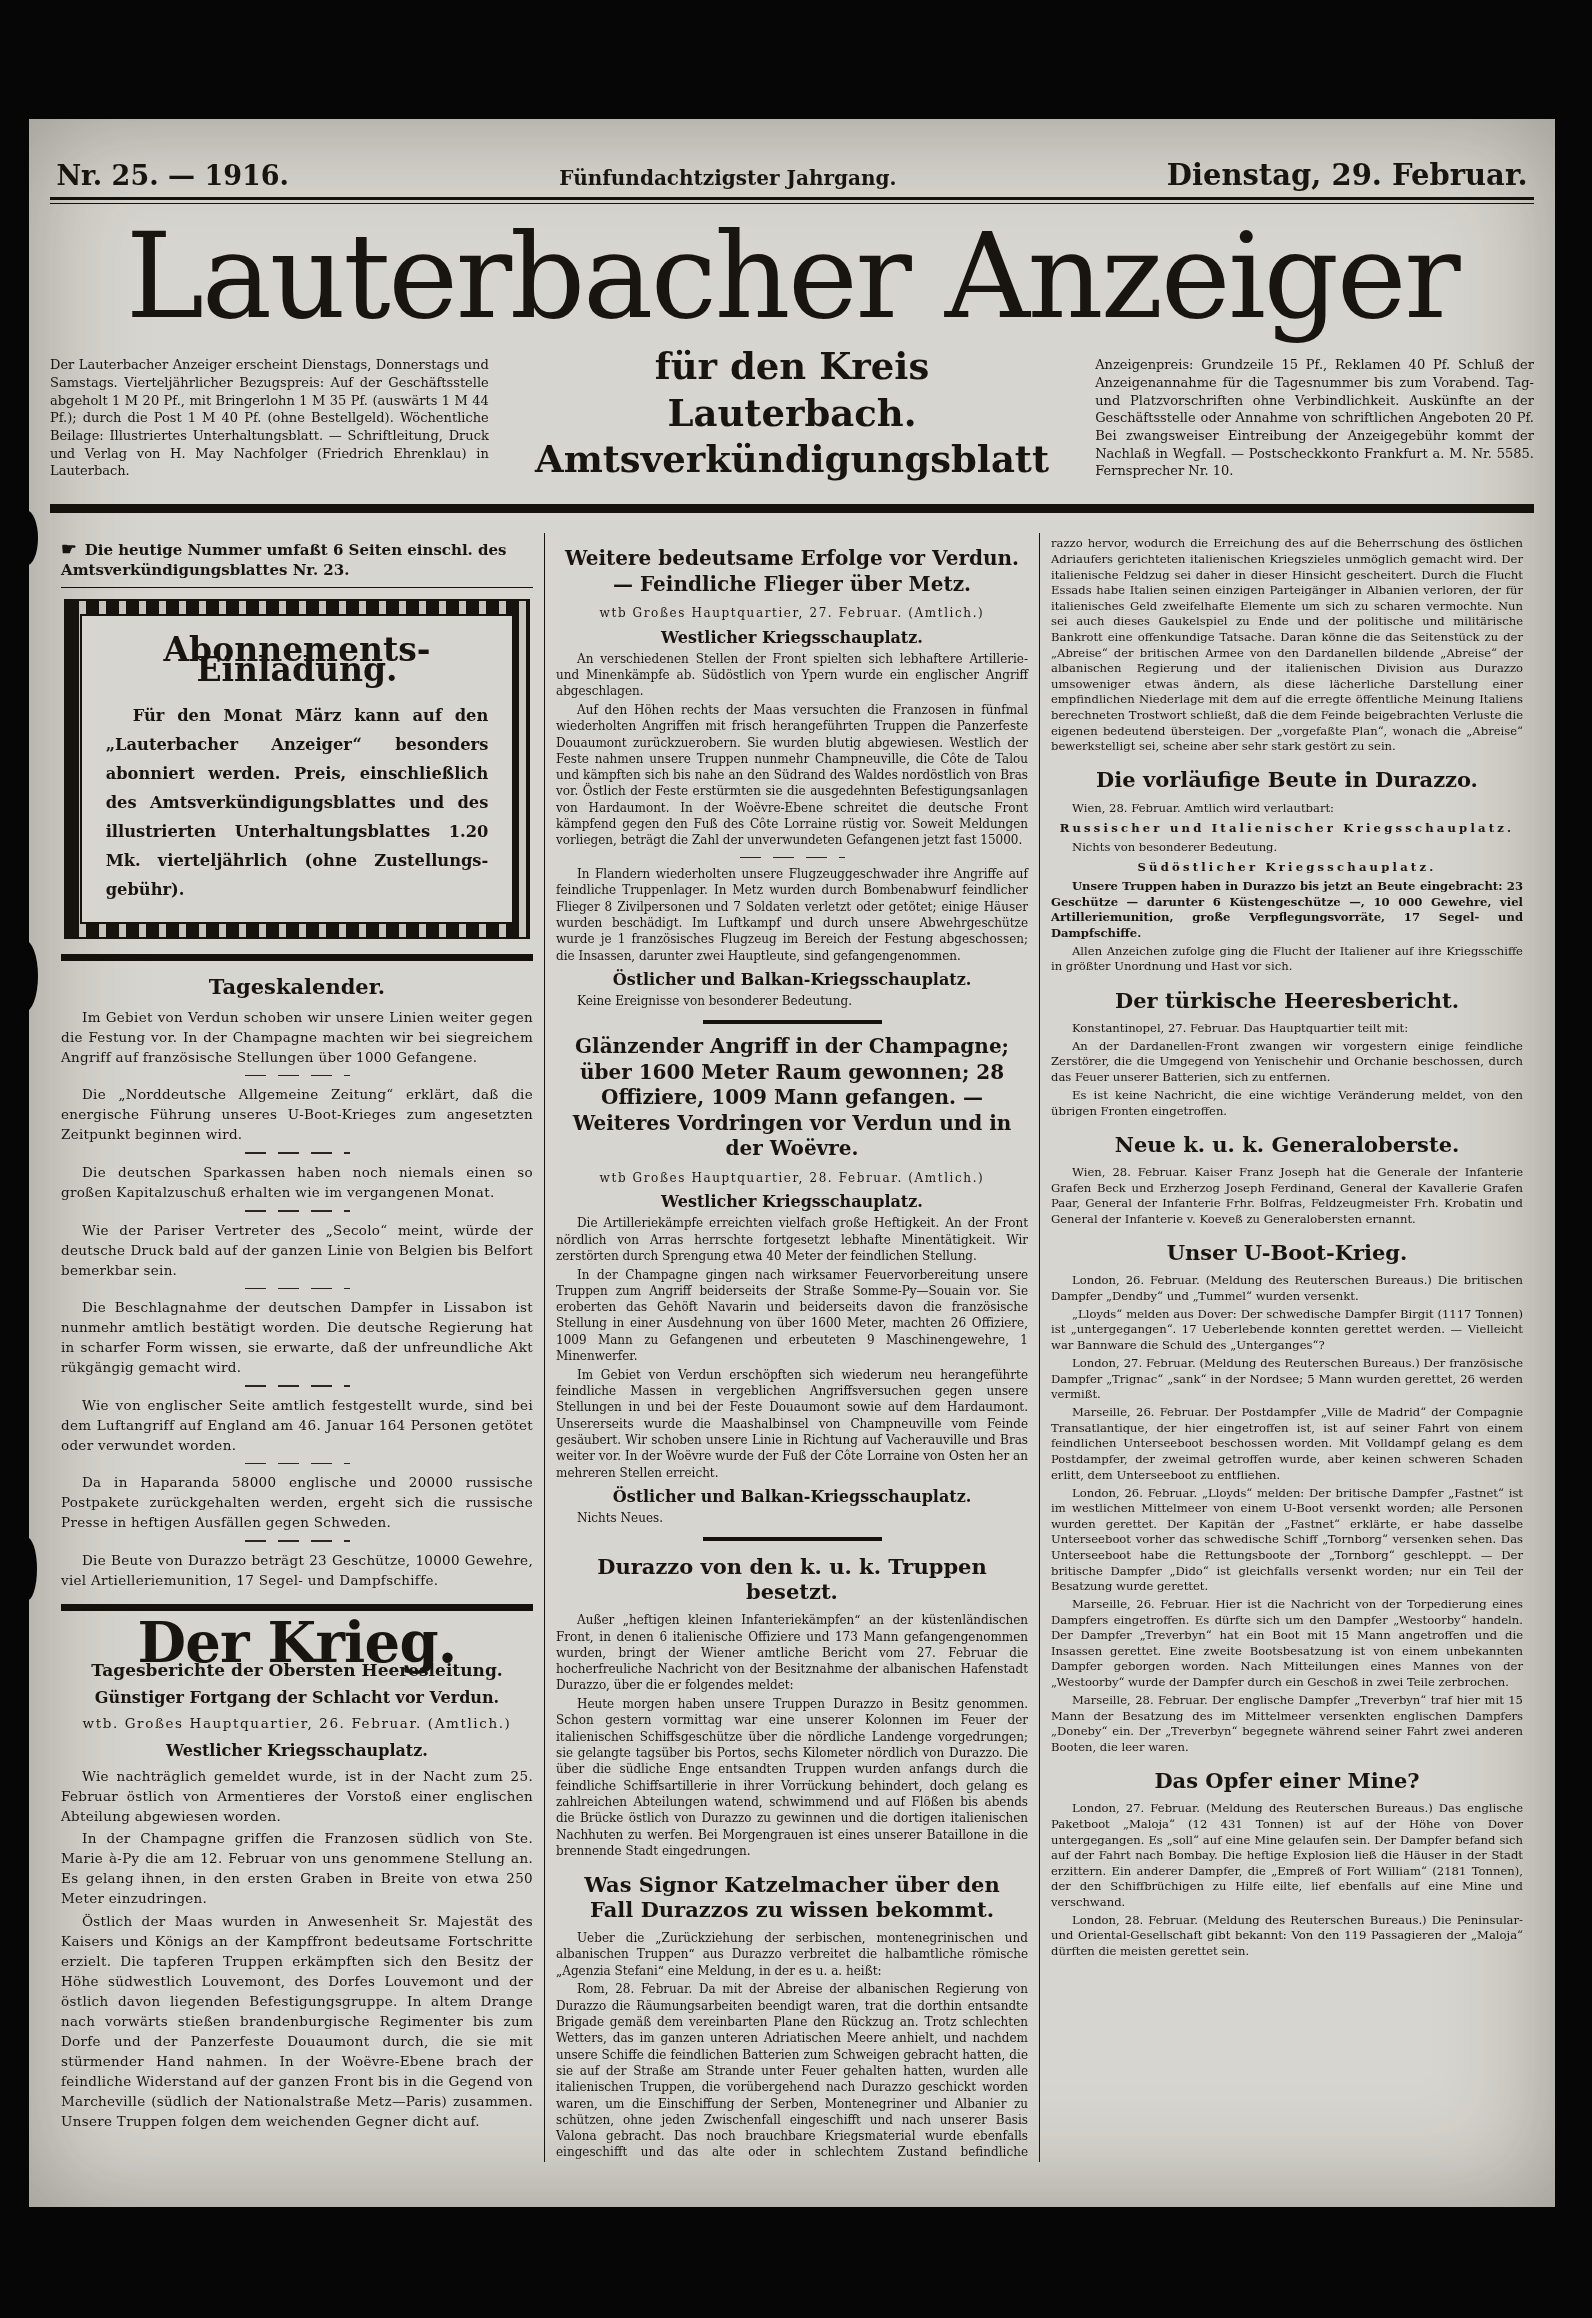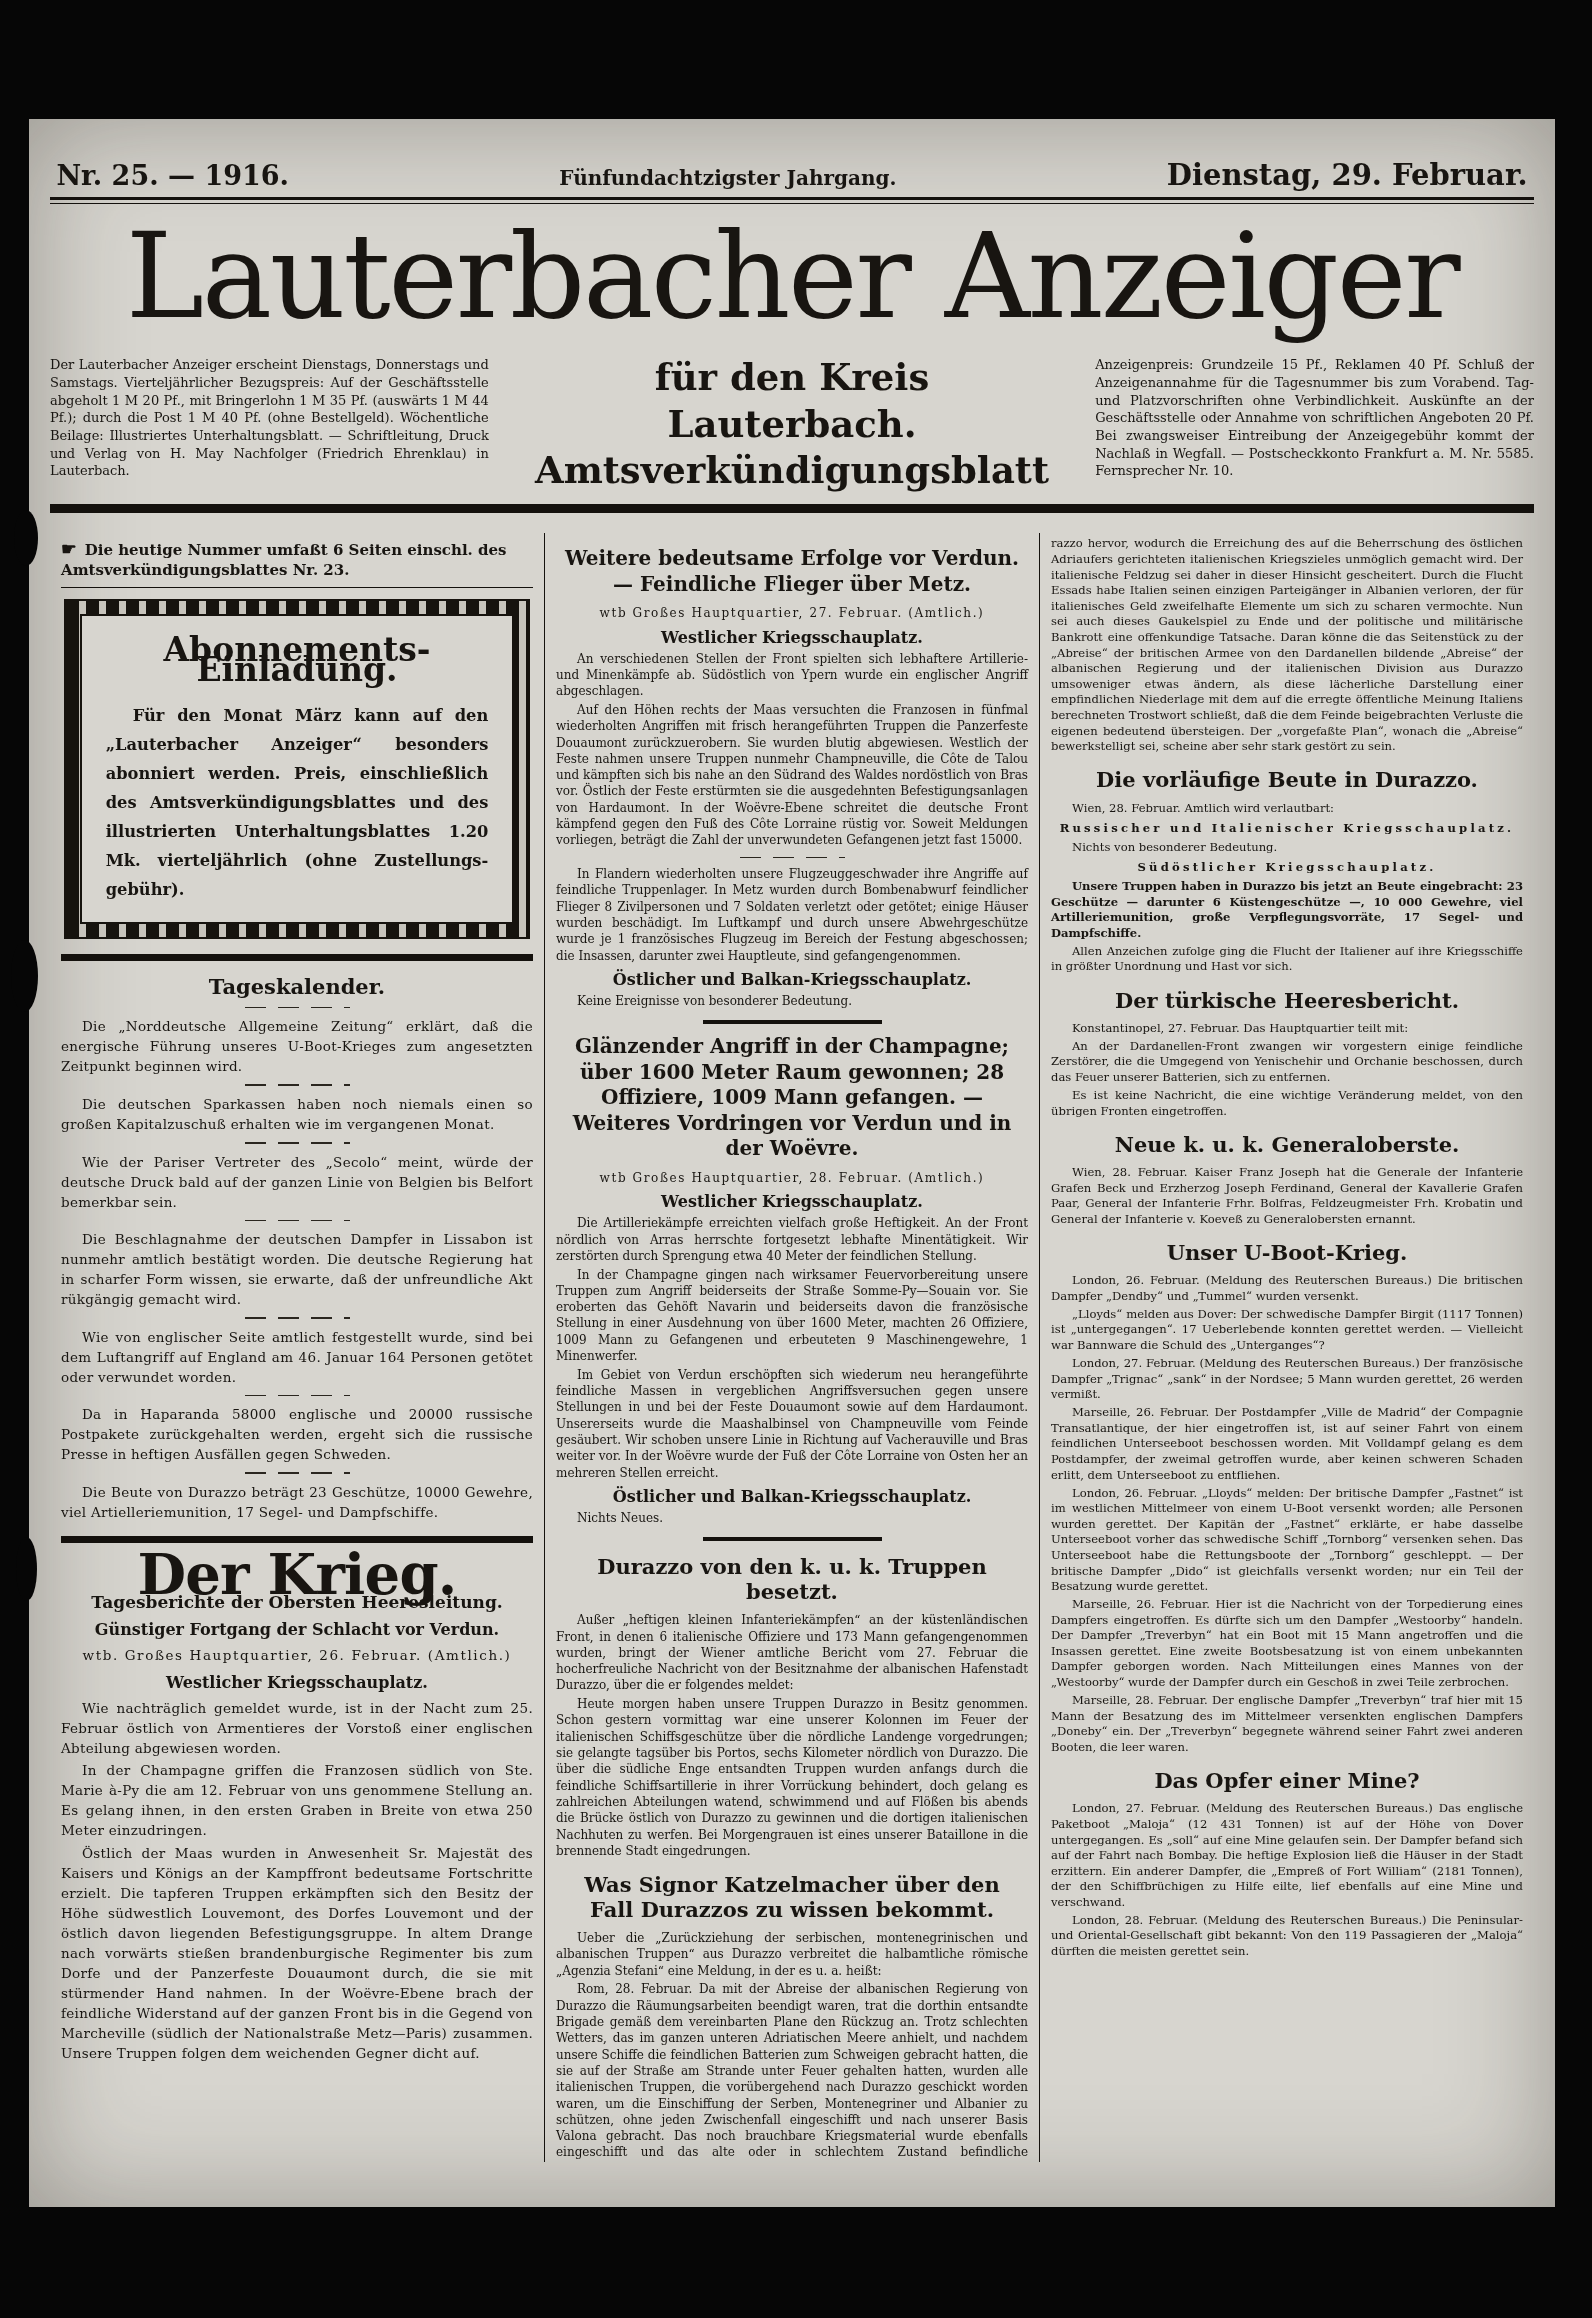--- a/index.html
+++ b/index.html
@@ -11,21 +11,21 @@
   .tear{position:absolute;background:#060606;border-radius:50%;}
   
   .issue-line{display:flex;align-items:baseline;justify-content:space-between;padding:0 6.4px;margin-top:20px;}
   .issue-no{font-size:27px;font-weight:bold;}
   .volume{font-size:20px;font-weight:bold;}
   .date{font-size:29px;font-weight:bold;}
   .double-rule{border-top:3.2px solid #14110d;border-bottom:0.8px solid #14110d;height:3.2px;margin-top:4.8px;}
   
   .masthead{margin:8px 0 1.6px 0;text-align:center;font-size:118px;line-height:1.1;font-weight:normal;
             letter-spacing:-2.4px;white-space:nowrap;}
-  .subrow{display:flex;justify-content:space-between;align-items:flex-end;margin-top:1.6px;gap:45px;}
+  .subrow{display:flex;justify-content:space-between;align-items:flex-start;margin-top:1.6px;gap:45px;}
   .info-small{width:447px;font-size:13px;line-height:1.36;text-align:justify;}
   .info-center{width:526px;text-align:center;font-weight:bold;font-size:37px;line-height:1.25;}
   .fat-rule{height:7.2px;background:#14110d;margin-top:11px;border-bottom:2.4px double #14110d;}
   
   .columns{display:flex;margin-top:20px;height:1629px;overflow:hidden;}
   .col{flex:1 1 0;padding:3.2px 11px 0 11px;overflow:hidden;}
   .col + .col{border-left:1.6px solid #15120e;}
   .col-0{font-size:13.5px;line-height:20px;}
   .col-1{font-size:12px;line-height:16.3px;}
   .col-2{font-size:11.6px;line-height:15.6px;}
@@ -87,20 +87,21 @@
           <div class="notice"><span class="hand">☛</span><span>Die heutige Nummer umfaßt 6 Seiten einschl. des Amtsverkündigungsblattes Nr. 23.</span></div>
           <div class="hr-thin"></div>
           <div class="ornate">
             <div class="ornate-inner">
               <div class="box-title">Abonnements-Einladung.</div>
               <div class="box-para">Für den Monat März kann auf den „Lauterbacher Anzeiger“ besonders abonniert werden. Preis, einschließlich des Amtsverkündigungsblattes und des illustrierten Unterhaltungsblattes 1.20 Mk. vierteljährlich (ohne Zustellungs-gebühr).</div>
             </div>
           </div>
           <div class="rule"></div>
           <div class="heading">Tageskalender.</div>
+          <div class="para">Im Gebiet von Verdun schoben wir unsere Linien weiter gegen die Festung vor. In der Champagne machten wir bei siegreichem Angriff auf französische Stellungen über 1000 Gefangene.</div>
           <div class="dash"></div>
           <div class="para">Die „Norddeutsche Allgemeine Zeitung“ erklärt, daß die energische Führung unseres U-Boot-Krieges zum angesetzten Zeitpunkt beginnen wird.</div>
           <div class="dash"></div>
           <div class="para">Die deutschen Sparkassen haben noch niemals einen so großen Kapitalzuschuß erhalten wie im vergangenen Monat.</div>
           <div class="dash"></div>
           <div class="para">Wie der Pariser Vertreter des „Secolo“ meint, würde der deutsche Druck bald auf der ganzen Linie von Belgien bis Belfort bemerkbar sein.</div>
           <div class="dash"></div>
           <div class="para">Die Beschlagnahme der deutschen Dampfer in Lissabon ist nunmehr amtlich bestätigt worden. Die deutsche Regierung hat in scharfer Form wissen, sie erwarte, daß der unfreundliche Akt rükgängig gemacht wird.</div>
           <div class="dash"></div>
           <div class="para">Wie von englischer Seite amtlich festgestellt wurde, sind bei dem Luftangriff auf England am 46. Januar 164 Personen getötet oder verwundet worden.</div>

